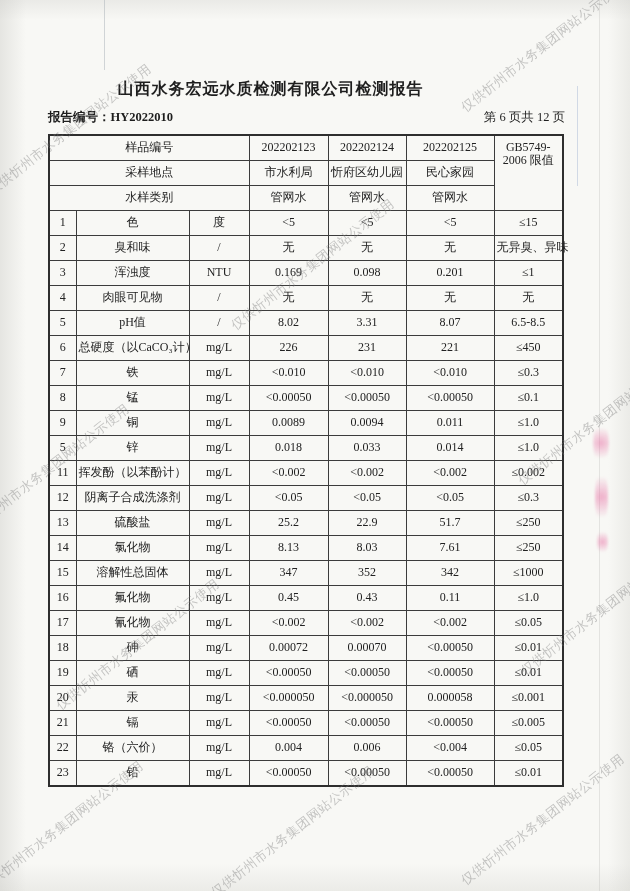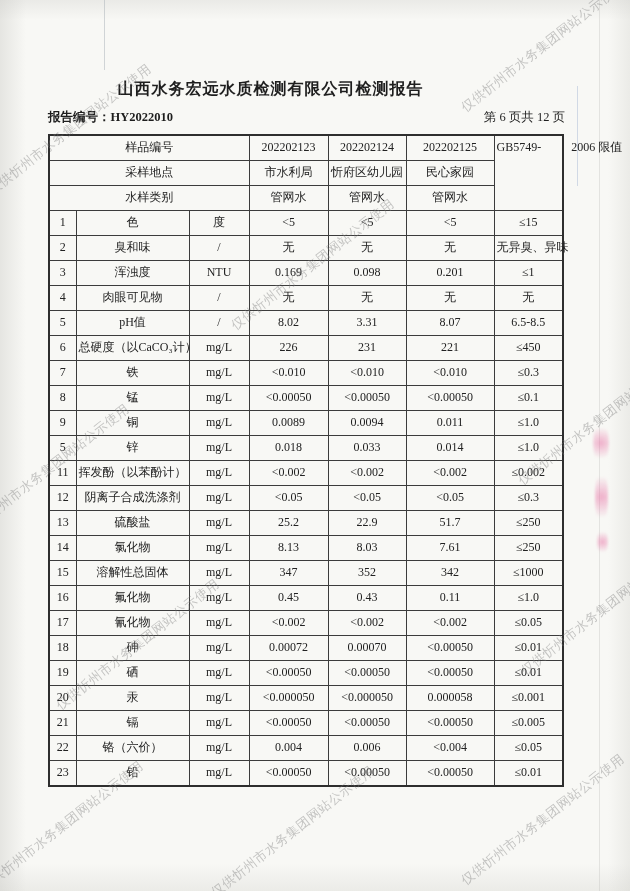--- a/index.html
+++ b/index.html
@@ -59,21 +59,21 @@
   }
   table.rpt th, table.rpt td{
     border:1px solid #3c3c3c;
     font-weight:normal;
     text-align:center;vertical-align:middle;
     padding:0 2px;overflow:visible;white-space:nowrap;
     height:24px;line-height:1.1;
   }
   thead th{height:24px;}
   td.c-name{text-align:left;padding-left:7px;}
-  th.limit-head div{display:flex;justify-content:flex-start;height:64px;gap:30px;}
+  th.limit-head div{display:flex;flex-direction:column;justify-content:flex-start;height:64px;}
   .w-no{width:27px;}.w-name{width:113px;}.w-unit{width:60px;}
   .w-v1{width:79px;}.w-v2{width:78px;}.w-v3{width:88px;}.w-lim{width:69px;}
 </style>
 </head>
 <body>
 
 <div class="scan">
 
   <div class="crease v1"></div>
   <div class="crease v2"></div>

